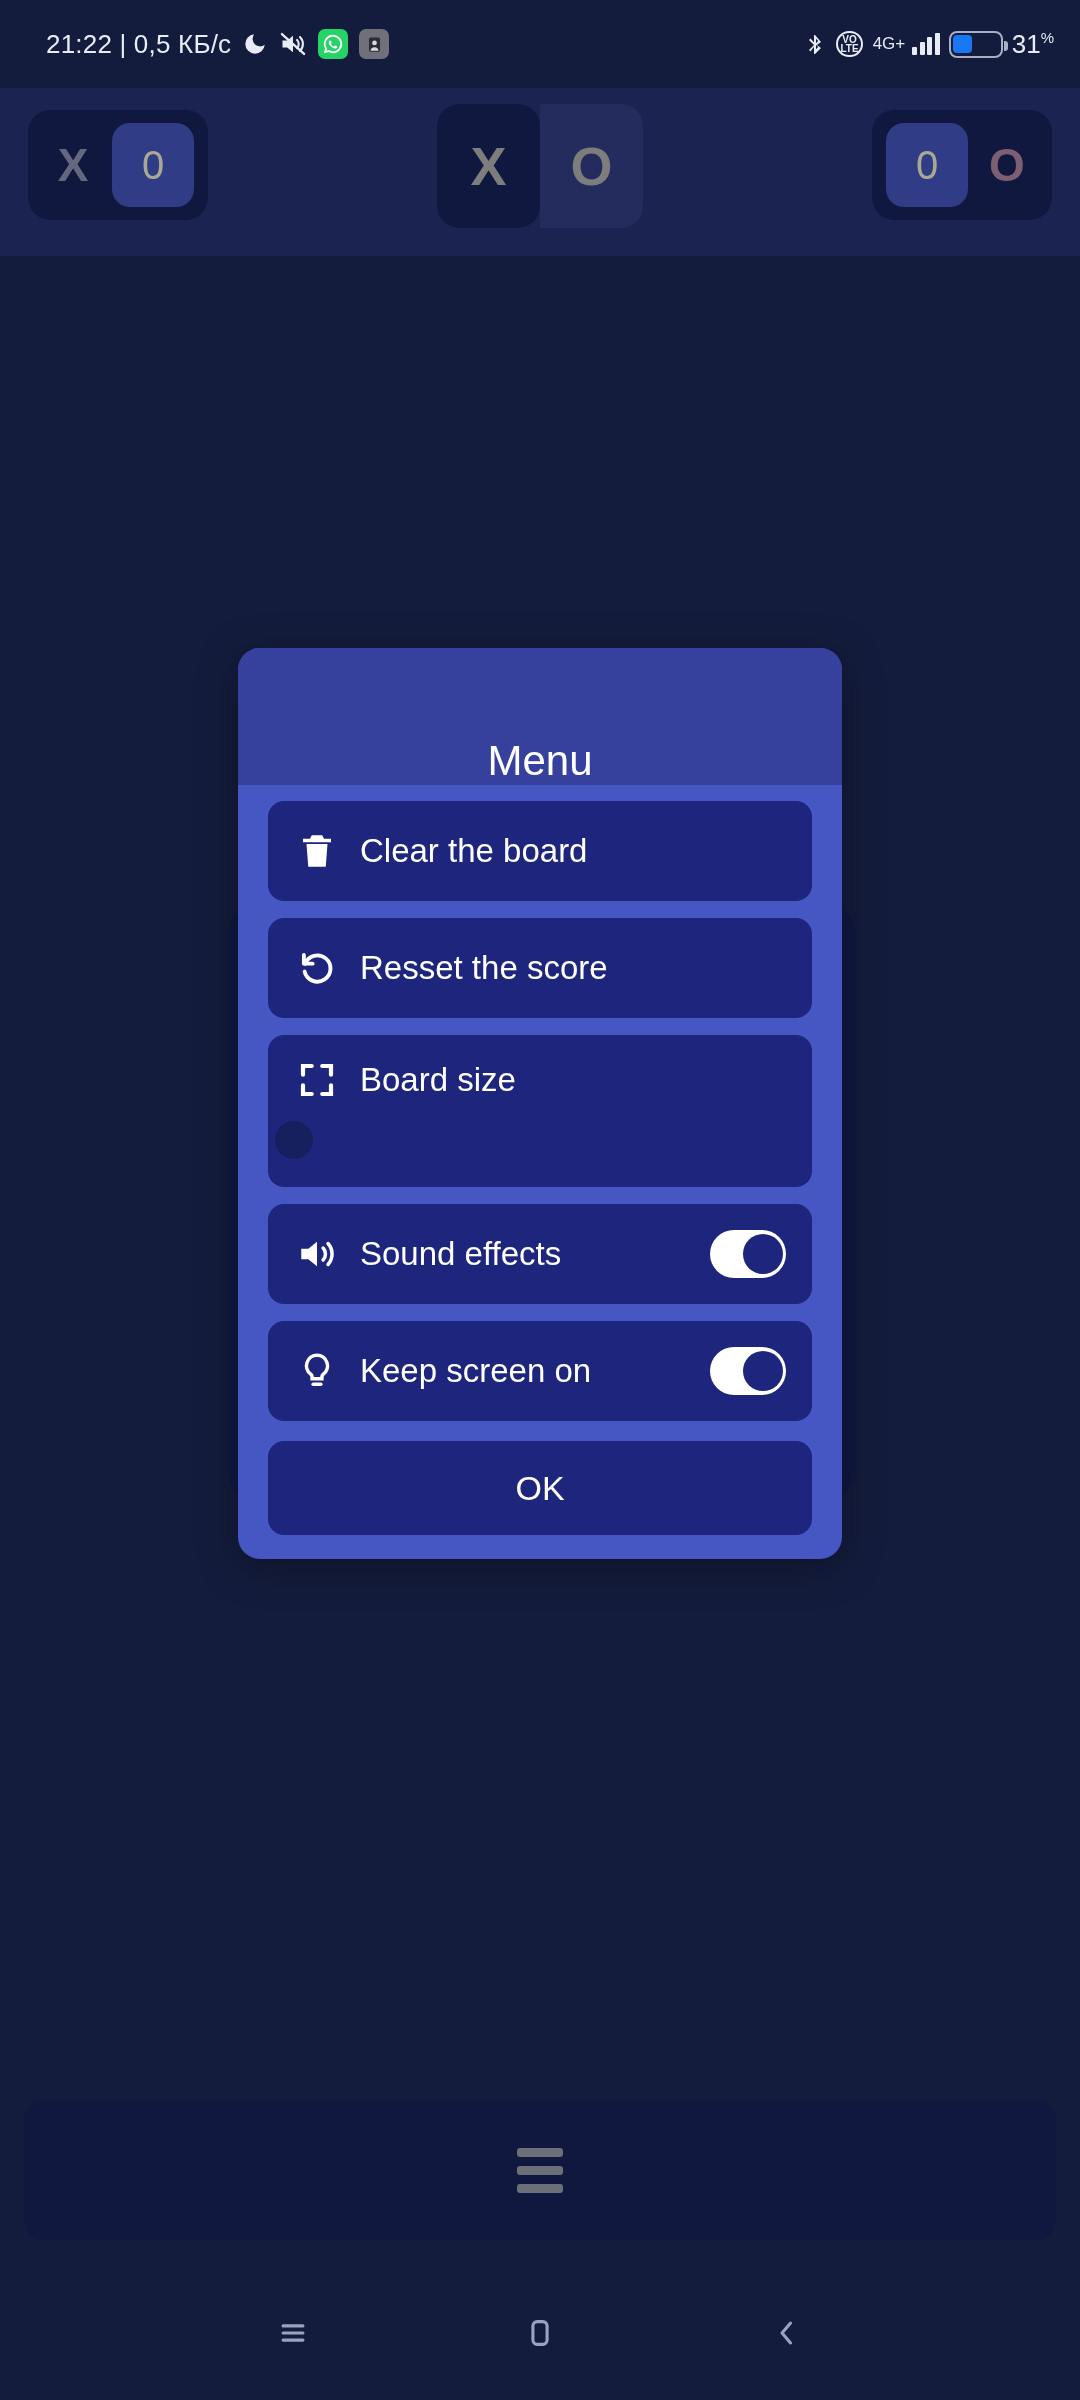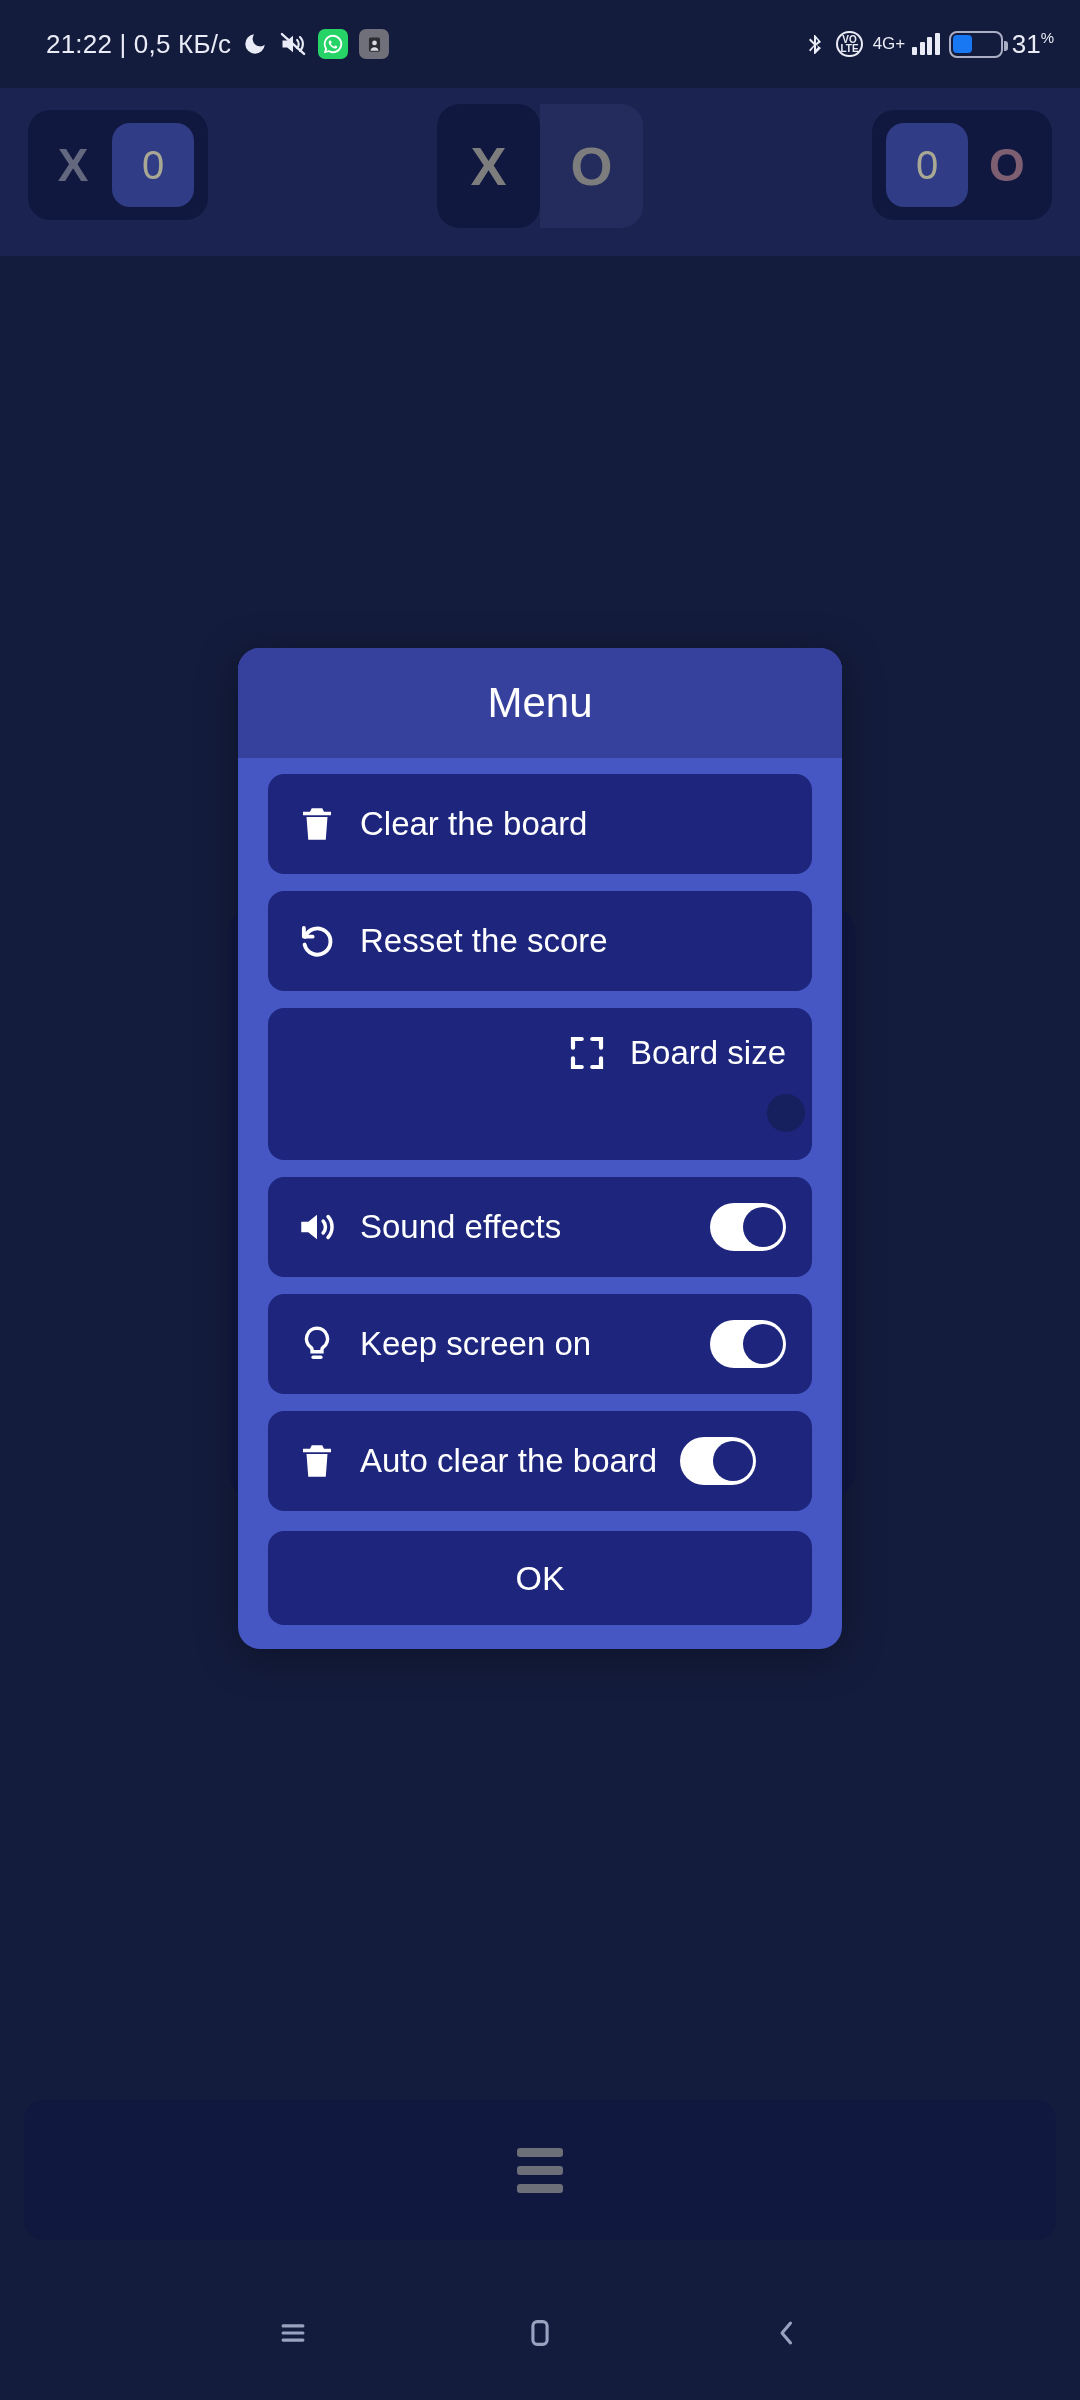--- a/index.html
+++ b/index.html
@@ -99,33 +99,33 @@
   }
 
   
   .dialog {
     position:absolute; left:238px; top:648px;
     width:604px; border-radius:22px; overflow:hidden;
     background:#4657c4;
     box-shadow:0 8px 40px rgba(0,0,0,.35);
   }
   .dlg-head {
-    height:110px; background:#36419e;
-    display:flex; align-items:center; justify-content:center;
+    height:137px; background:#36419e;
+    display:flex; align-items:flex-end; justify-content:center;
   }
   .dlg-title {
     font-size:42px; color:#ffffff; font-family:"Liberation Sans", sans-serif;
   }
   .dlg-body { padding:16px 30px 24px 30px; display:flex; flex-direction:column; gap:17px; }
   .item {
     background:#1d257c; border-radius:16px;
     display:flex; align-items:center; gap:20px;
     padding:8px 26px; min-height:100px;
   }
-  .item.tall { flex-direction:column; align-items:flex-end; padding:22px 26px 26px 26px; gap:16px; }
+  .item.tall { flex-direction:column; align-items:flex-start; padding:22px 26px 26px 26px; gap:16px; }
   .item-row { display:flex; align-items:center; gap:20px; }
   .item-label {
     color:#ffffff; font-size:33px; flex:1;
     font-family:"Liberation Sans", sans-serif; line-height:1.18;
   }
   .item-icon { width:46px; height:46px; flex:0 0 46px; display:flex; align-items:center; justify-content:center; }
   .item-icon svg { width:42px; height:42px; fill:#ffffff; }
 
   
   .slider { position:relative; height:42px; display:flex; align-items:center; }
@@ -316,31 +316,20 @@
               <path fill="none" stroke="#fff" stroke-width="2" stroke-linecap="round" d="M12 3a6 6 0 0 0-3.6 10.8c.5.4.8 1 .8 1.6v1h5.6v-1c0-.6.3-1.2.8-1.6A6 6 0 0 0 12 3z"></path>
               <path fill="none" stroke="#fff" stroke-width="2" stroke-linecap="round" d="M9.8 19.5h4.4"></path>
             </svg>
         </span>
         <span class="item-label">Keep screen on</span>
         <span class="toggle on">
             <span class="toggle-knob"></span>
           </span>
       </div>
 
-      <div class="item">
-        <span class="item-icon">
-          <svg viewBox="0 0 24 24">
-              <path d="M9 3h6l1 2h4v2H4V5h4l1-2zM6 8h12l-1 13H7L6 8z"></path>
-            </svg>
-        </span>
-        <span class="item-label" style="max-width:300px">Auto clear the board</span>
-        <span class="toggle on">
-            <span class="toggle-knob"></span>
-          </span>
-      </div>
 
       <div class="ok-btn">OK</div>
     </div>
   </div>
 
   <div class="bottombar">
     <span class="hamburger">
         <i></i>
         <i></i>
         <i></i>

